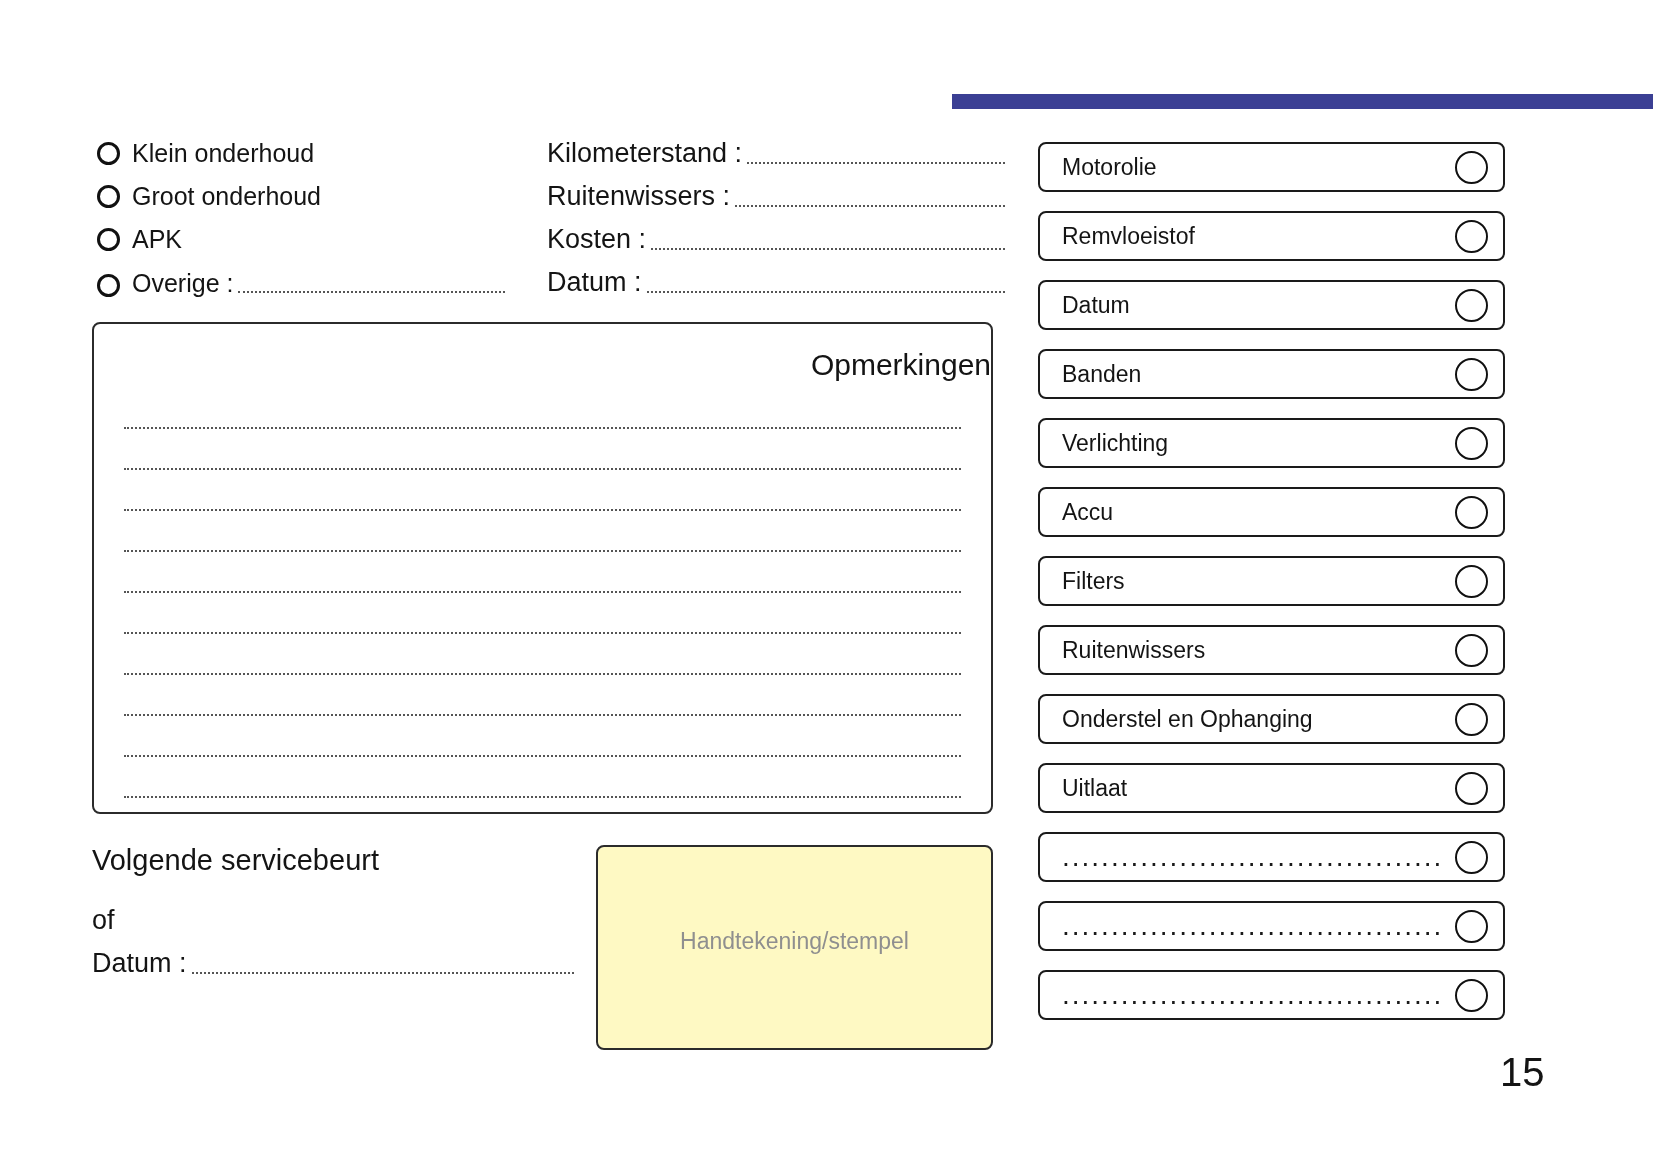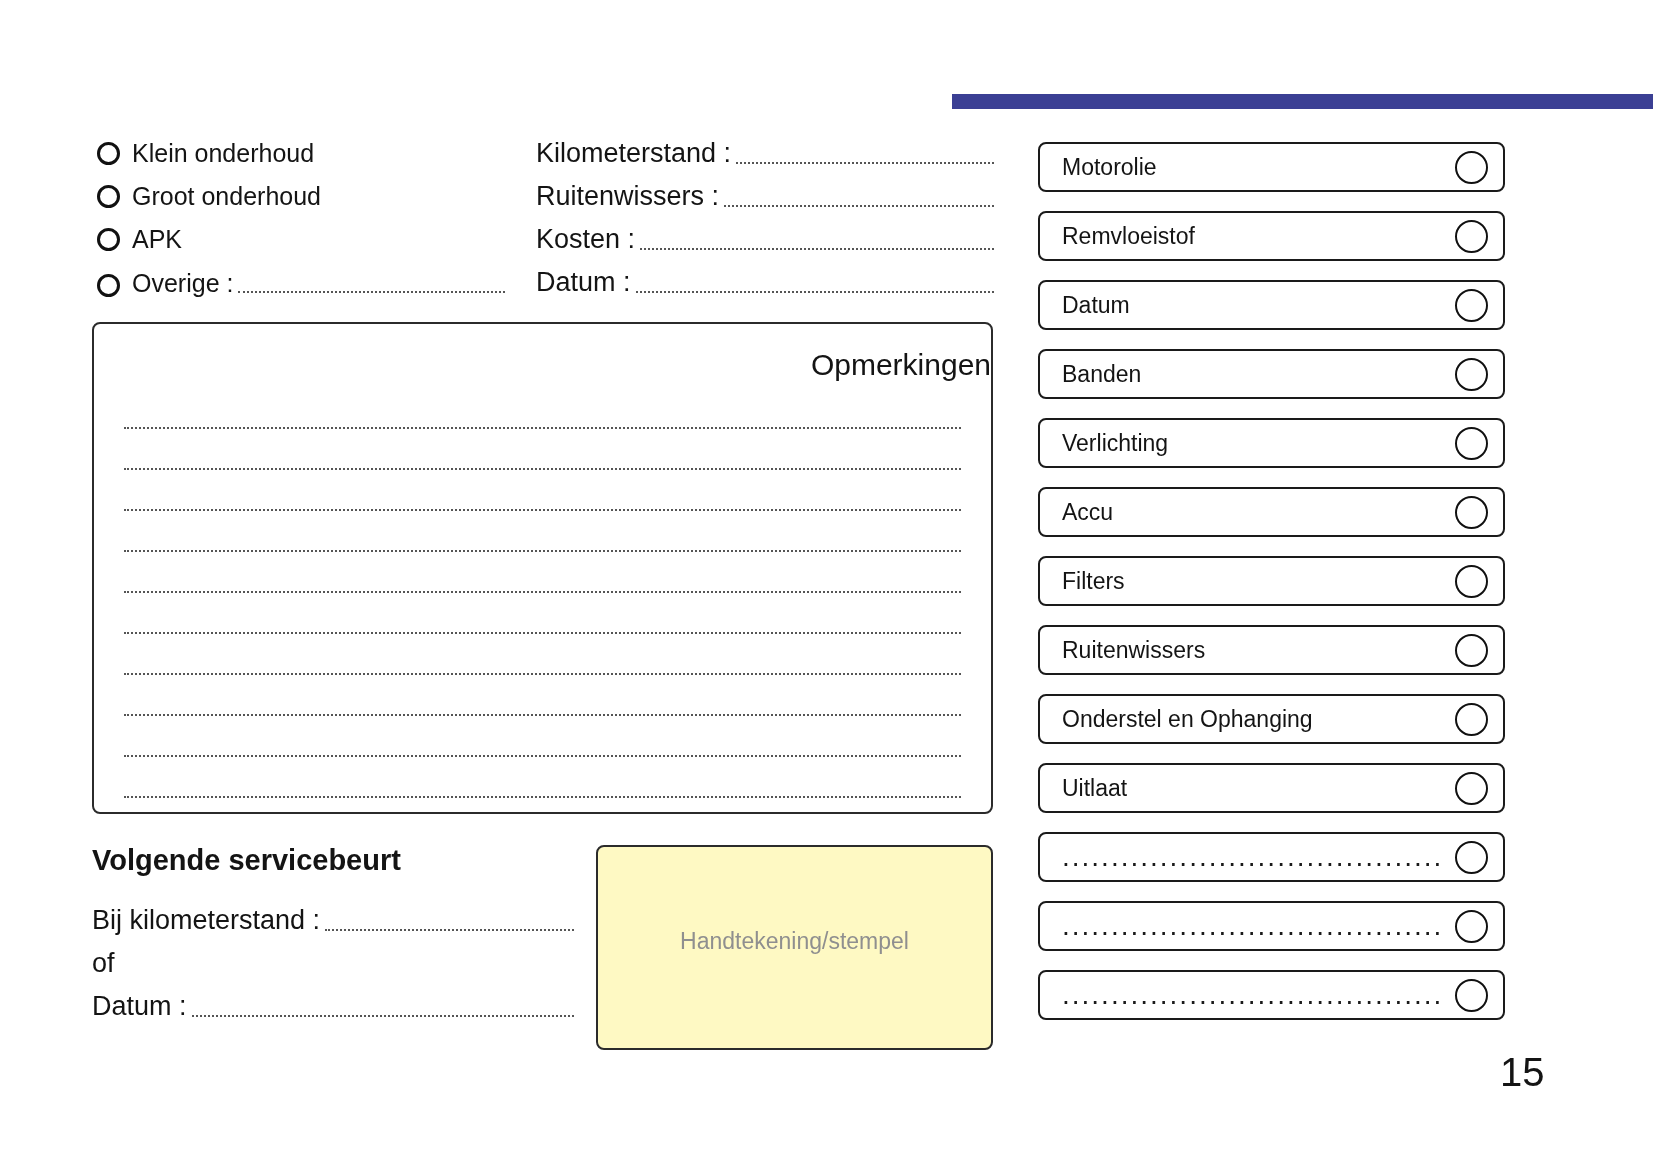--- a/index.html
+++ b/index.html
@@ -43,21 +43,21 @@
     border: 3px solid #111;
     border-radius: 50%;
     flex: none;
     margin-right: 12px;
     background: #fff;
   }
 
   
   .fields {
     position: absolute;
-    left: 536px;
+    left: 547px;
     top: 132px;
     width: 458px;
   }
   .field-row {
     display: flex;
     align-items: flex-end;
     height: 43px;
     font-size: 27px;
   }
   .field-label { white-space: nowrap; padding-bottom: 6px; }
@@ -94,21 +94,21 @@
   
   .next-service {
     position: absolute;
     left: 92px;
     top: 844px;
     width: 482px;
     font-size: 27px;
   }
   .ns-title {
     font-size: 29px;
-    font-weight: bold;
+    font-weight: normal;
     margin-bottom: 22px;
   }
   .ns-of { height: 43px; display: flex; align-items: center; }
 
   
   .signature-box {
     position: absolute;
     left: 596px;
     top: 845px;
     width: 397px;
@@ -230,24 +230,20 @@
       <div class="remark-line"></div>
       <div class="remark-line"></div>
       <div class="remark-line"></div>
       <div class="remark-line"></div>
       <div class="remark-line"></div>
     </div>
   </div>
 
   <div class="next-service">
     <div class="ns-title">Volgende servicebeurt</div>
-    <div class="field-row">
-      <span class="field-label">Bij kilometerstand :</span>
-      <span class="dotted-fill"></span>
-    </div>
     <div class="ns-of">of</div>
     <div class="field-row">
       <span class="field-label">Datum :</span>
       <span class="dotted-fill"></span>
     </div>
   </div>
 
   <div class="signature-box">
     <span class="signature-label">Handtekening/stempel</span>
   </div>

